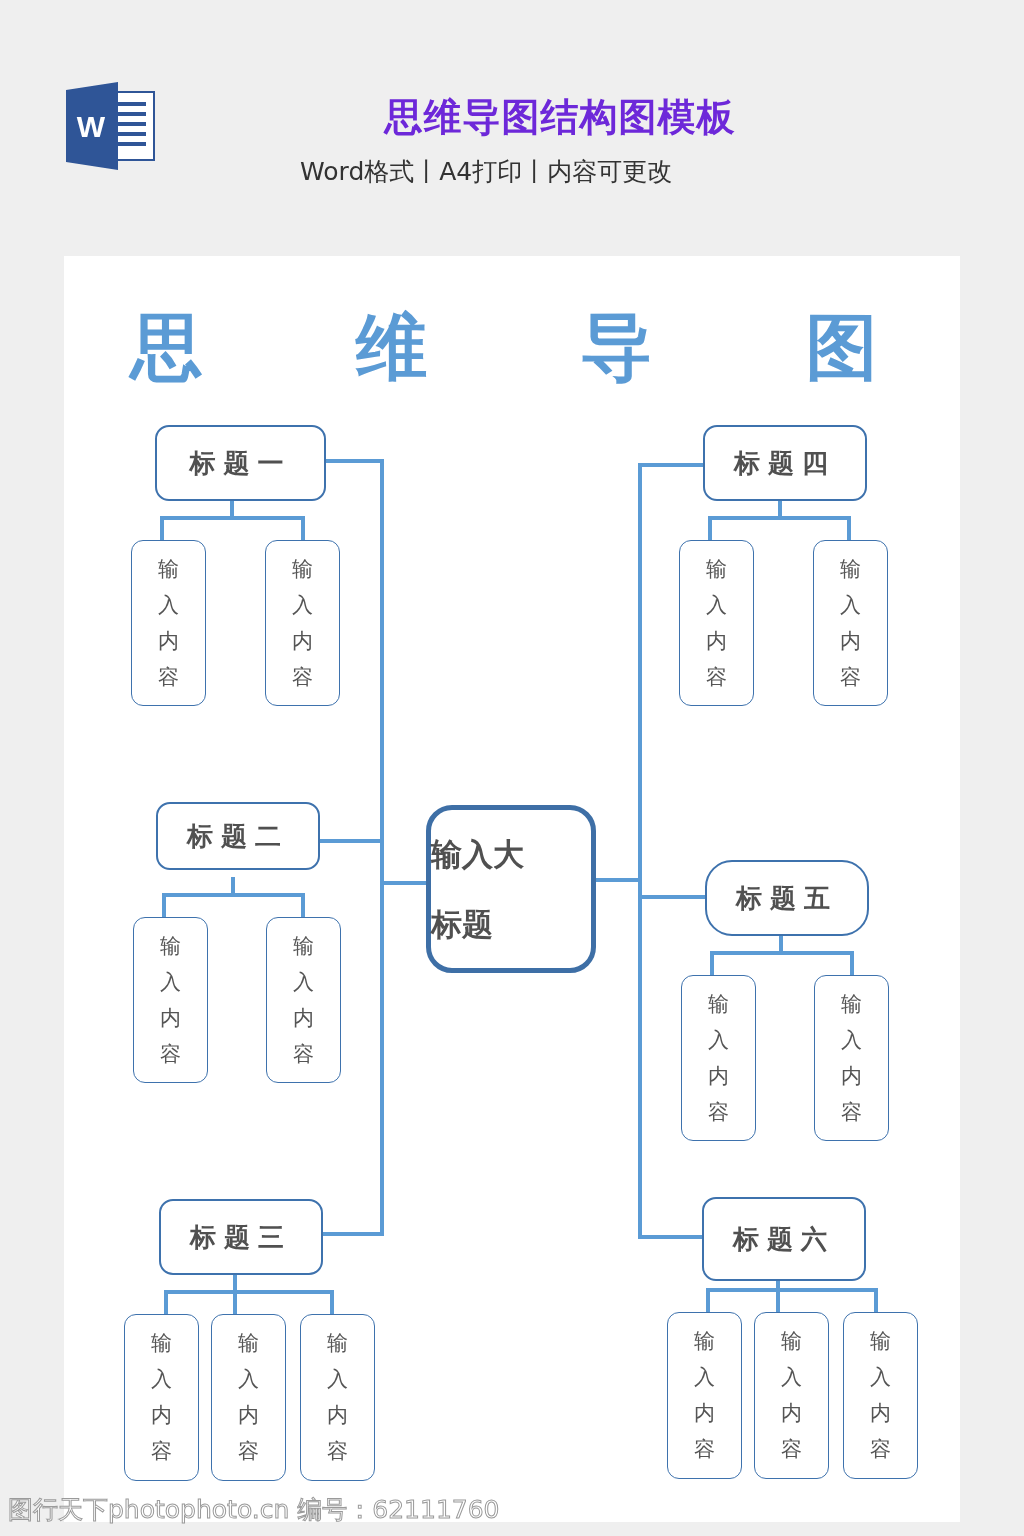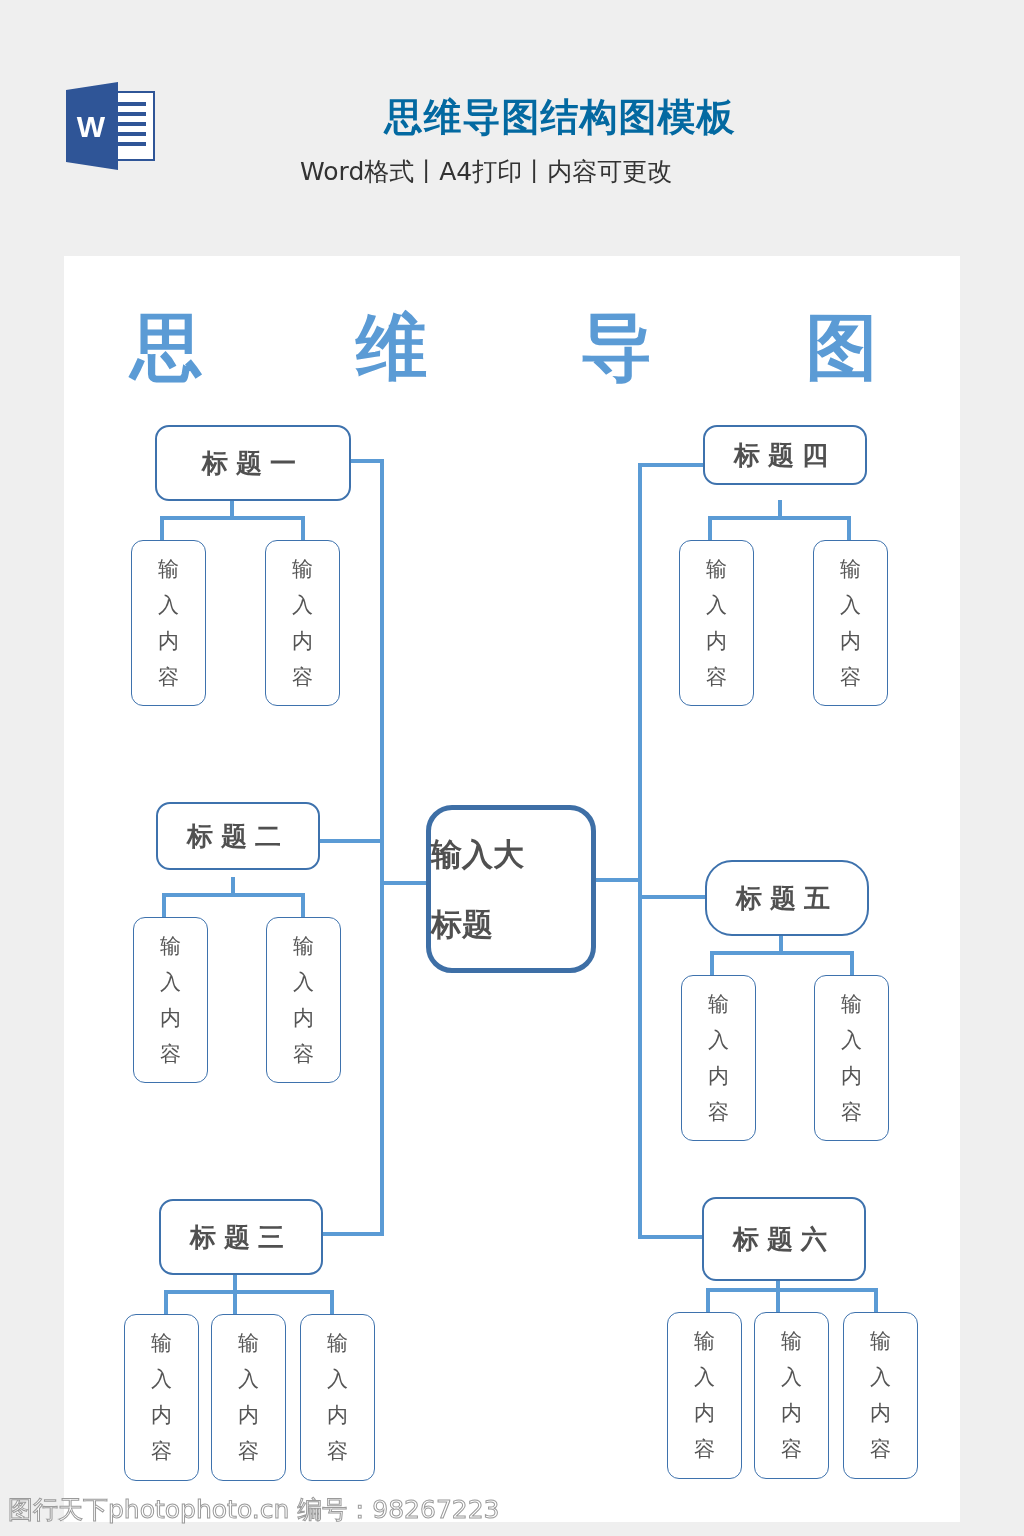--- a/index.html
+++ b/index.html
@@ -1,18 +1,18 @@
 <!DOCTYPE html>
 <html><head>
 <meta charset="utf-8">
 <style>
   html, body { margin:0; padding:0; }
   body { width:1024px; height:1536px; background:#efefef; position:relative; overflow:hidden; font-family:"DejaVu Sans","Liberation Sans",sans-serif; }
   .word-icon { position:absolute; left:66px; top:82px; width:90px; height:88px; }
-  .hdr-title { position:absolute; left:300px; width:520px; top:92px; text-align:center; font-size:38px; font-weight:bold; color:#0369a1; letter-spacing:1px; }
+  .hdr-title { position:absolute; left:300px; width:520px; top:92px; text-align:center; font-size:38px; font-weight:bold; color:#6d28d9; letter-spacing:1px; }
   .hdr-sub { position:absolute; left:300px; width:520px; top:155px; font-size:25px; color:#333; }
   .paper { position:absolute; left:64px; top:256px; width:896px; height:1266px; background:#fff; }
   .big-title { position:absolute; left:64px; width:896px; top:300px; text-align:center; font-size:72px; font-weight:bold; color:#5b9bd5; letter-spacing:64px; padding-left:48px; box-sizing:border-box; }
   svg.lines { position:absolute; left:0; top:0; width:1024px; height:1536px; }
   .node { position:absolute; box-sizing:border-box; background:#fff; border:2px solid #3e72ad; border-radius:14px; display:flex; align-items:center; justify-content:center; }
   .title-node { font-size:26px; font-weight:bold; color:#505050; letter-spacing:8px; }
   .leaf { border-width:1.5px; border-radius:12px; flex-direction:column; justify-content:flex-start; padding-top:10px; font-size:21px; color:#555; line-height:36px; }
   .leaf span { display:block; }
   .center-node { border:5px solid #3e6fa6; border-radius:26px; font-size:31px; font-weight:bold; color:#505050; flex-direction:column; align-items:flex-start; line-height:70px; }
   .watermark { position:absolute; left:8px; top:1493px; font-size:25px; color:#fff; -webkit-text-stroke:1px #9a9a9a; letter-spacing:0px; font-family:"DejaVu Sans",sans-serif; }
@@ -69,21 +69,21 @@
     <polyline points="708,1312 708,1290 876,1290 876,1312"></polyline>
     <line x1="778" y1="1272" x2="778" y2="1312"></line>
   </g>
 </svg>
 
 <div class="node center-node" style="left:426px;top:805px;width:170px;height:168px;">
   <span>输入大</span>
   <span>标题</span>
 </div>
 
-<div class="node title-node" style="left:155px;top:425px;width:196px;height:76px;">标题一</div>
+<div class="node title-node" style="left:155px;top:425px;width:171px;height:76px;">标题一</div>
 <div class="node leaf" style="left:131px;top:540px;width:75px;height:166px;">
     <span class="vt">
       <span>输</span>
       <span>入</span>
       <span>内</span>
       <span>容</span>
     </span>
   </div>
 <div class="node leaf" style="left:265px;top:540px;width:75px;height:166px;">
     <span class="vt">
@@ -131,21 +131,21 @@
   </div>
 <div class="node leaf" style="left:300px;top:1314px;width:75px;height:167px;">
     <span class="vt">
       <span>输</span>
       <span>入</span>
       <span>内</span>
       <span>容</span>
     </span>
   </div>
 
-<div class="node title-node" style="left:703px;top:425px;width:164px;height:60px;">标题四</div>
+<div class="node title-node" style="left:703px;top:425px;width:164px;height:76px;">标题四</div>
 <div class="node leaf" style="left:679px;top:540px;width:75px;height:166px;">
     <span class="vt">
       <span>输</span>
       <span>入</span>
       <span>内</span>
       <span>容</span>
     </span>
   </div>
 <div class="node leaf" style="left:813px;top:540px;width:75px;height:166px;">
     <span class="vt">
@@ -193,13 +193,13 @@
   </div>
 <div class="node leaf" style="left:843px;top:1312px;width:75px;height:167px;">
     <span class="vt">
       <span>输</span>
       <span>入</span>
       <span>内</span>
       <span>容</span>
     </span>
   </div>
 
-<div class="watermark">图行天下photophoto.cn 编号：98267223</div>
+<div class="watermark">图行天下photophoto.cn 编号：62111760</div>
 
 </body></html>

